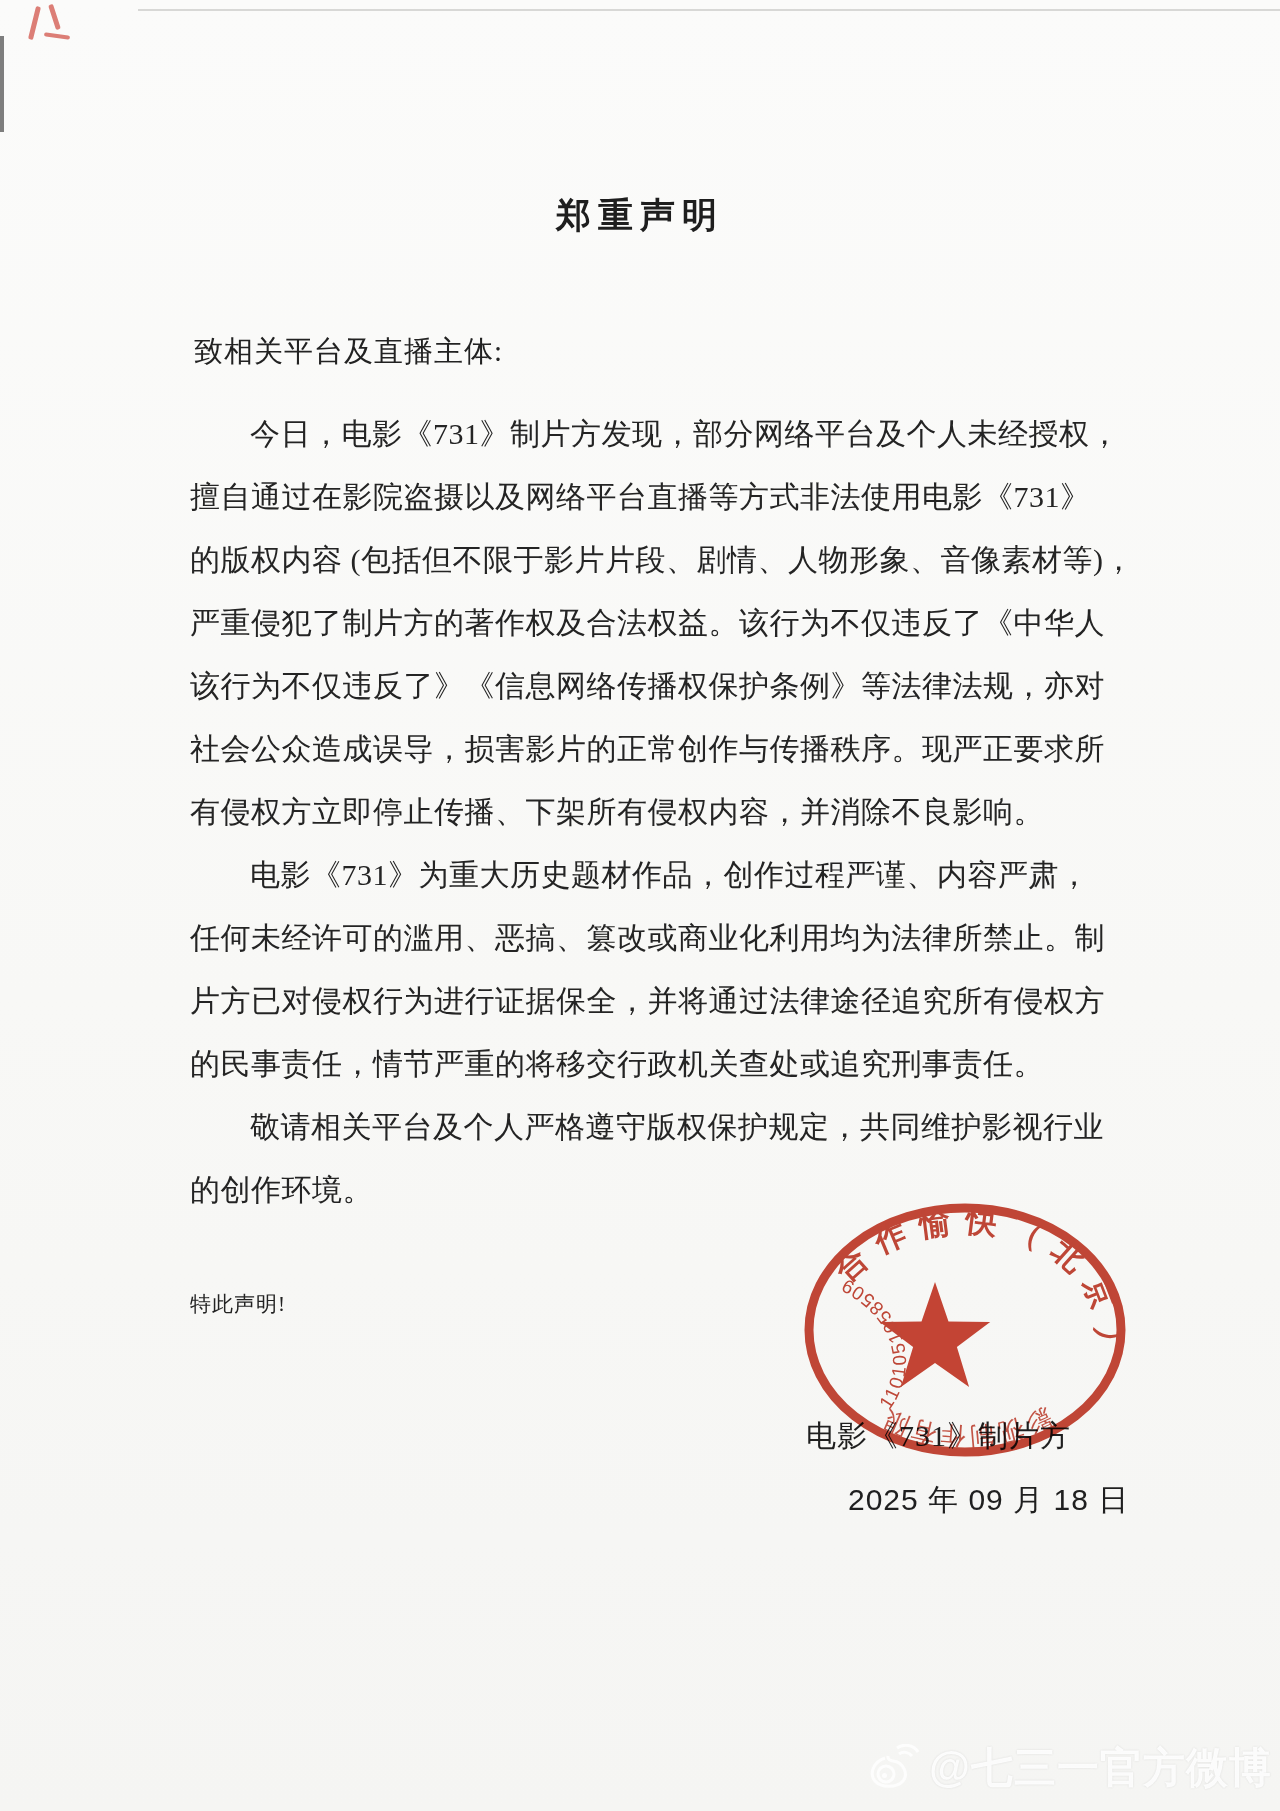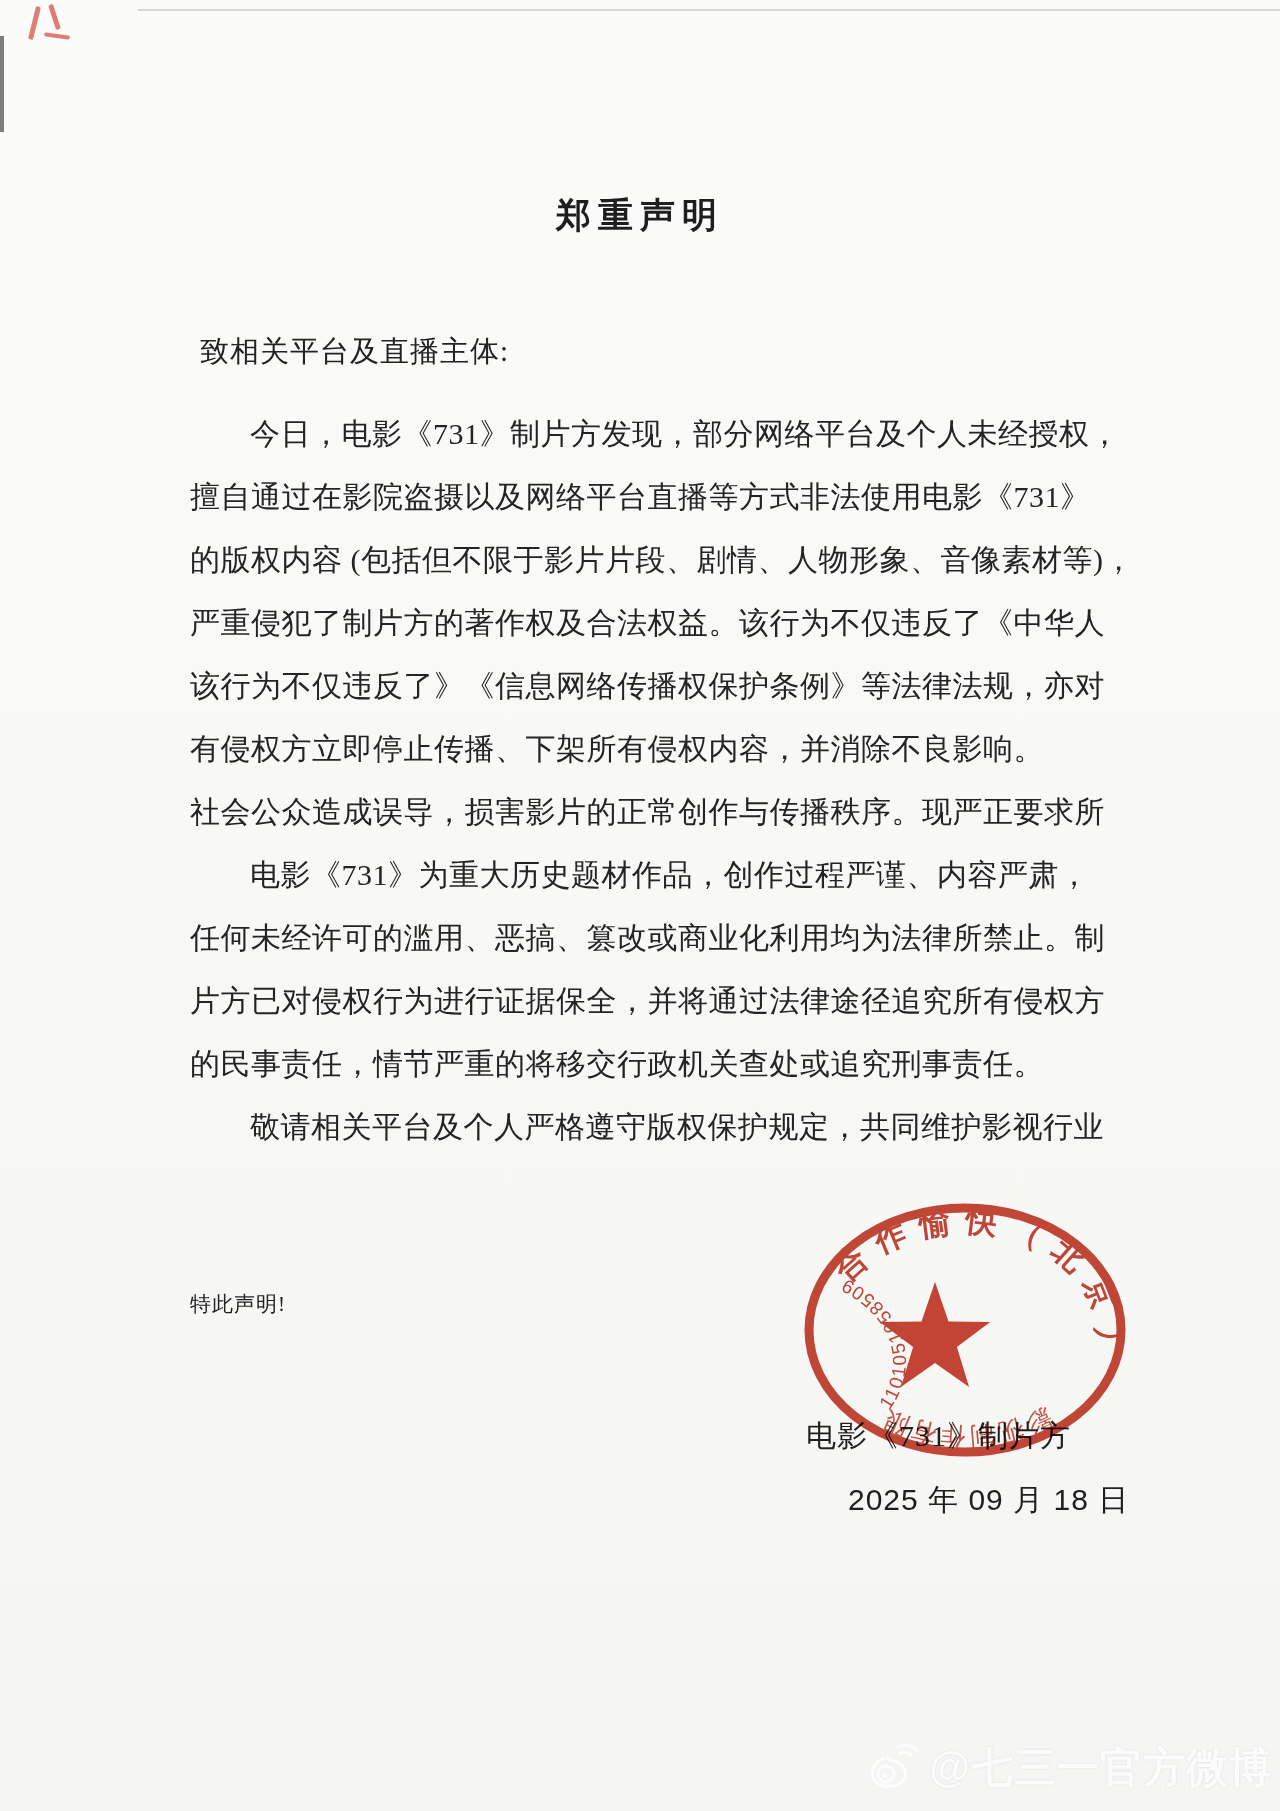--- a/index.html
+++ b/index.html
@@ -19,21 +19,21 @@
   .pen-marks span{position:absolute;background:#cf4a3f;border-radius:2px;}
   .pen-marks .m1{left:6px;top:2px;width:5px;height:34px;transform:rotate(14deg);}
   .pen-marks .m2{left:26px;top:0;width:5px;height:26px;transform:rotate(-18deg);}
   .pen-marks .m3{left:18px;top:30px;width:26px;height:4px;transform:rotate(8deg);}
 
   .doc-title{
     position:absolute;left:0;top:192px;width:100%;
     text-align:center;font-size:35px;font-weight:600;letter-spacing:7px;color:#1e1e1e;
   }
   .salutation{
-    position:absolute;left:200px;top:332px;
+    position:absolute;left:194px;top:332px;
     font-size:29px;letter-spacing:1px;color:#222;
   }
   .doc-body{position:absolute;left:190px;top:402px;width:884px;}
   .line{
     height:63px;line-height:63px;font-size:30px;letter-spacing:.5px;color:#242424;
     text-align:justify;text-align-last:justify;white-space:nowrap;
   }
   .line.end{text-align-last:left;}
   .line.indent{text-indent:2em;}
   .closing{
@@ -90,27 +90,28 @@
   <div class="doc-title">郑重声明</div>
 
   <div class="salutation">致相关平台及直播主体:</div>
 
   <div class="doc-body">
       <div class="line indent">今日，电影《731》制片方发现，部分网络平台及个人未经授权，</div>
       <div class="line">擅自通过在影院盗摄以及网络平台直播等方式非法使用电影《731》</div>
       <div class="line">的版权内容 (包括但不限于影片片段、剧情、人物形象、音像素材等)，</div>
       <div class="line">严重侵犯了制片方的著作权及合法权益。该行为不仅违反了《中华人</div>
       <div class="line">该行为不仅违反了》《信息网络传播权保护条例》等法律法规，亦对</div>
+      <div class="line">社会公众造成误导，损害影片的正常创作与传播秩序。现严正要求所</div>
       <div class="line end">有侵权方立即停止传播、下架所有侵权内容，并消除不良影响。</div>
-      <div class="line">社会公众造成误导，损害影片的正常创作与传播秩序。现严正要求所</div>
       <div class="line indent">电影《731》为重大历史题材作品，创作过程严谨、内容严肃，</div>
       <div class="line">任何未经许可的滥用、恶搞、篡改或商业化利用均为法律所禁止。制</div>
       <div class="line">片方已对侵权行为进行证据保全，并将通过法律途径追究所有侵权方</div>
       <div class="line end">的民事责任，情节严重的将移交行政机关查处或追究刑事责任。</div>
       <div class="line indent">敬请相关平台及个人严格遵守版权保护规定，共同维护影视行业</div>
+      <div class="line end">的创作环境。</div>
     </div>
 
   <div class="closing">特此声明!</div>
 
   <div class="signature">电影《731》制片方</div>
 
   <div class="doc-date">2025 年 09 月 18 日</div>
 
   <svg class="seal" viewBox="0 0 340 276" aria-hidden="true">
     <defs>

